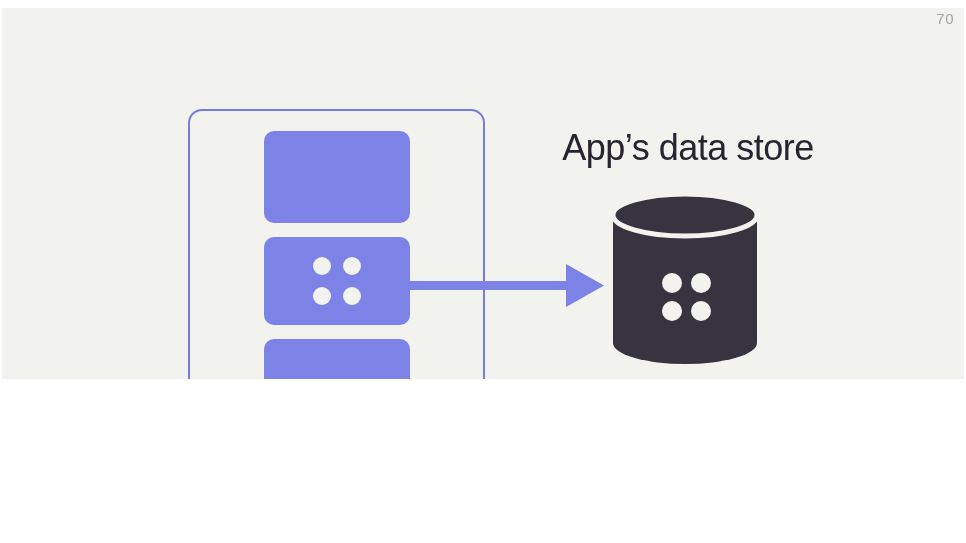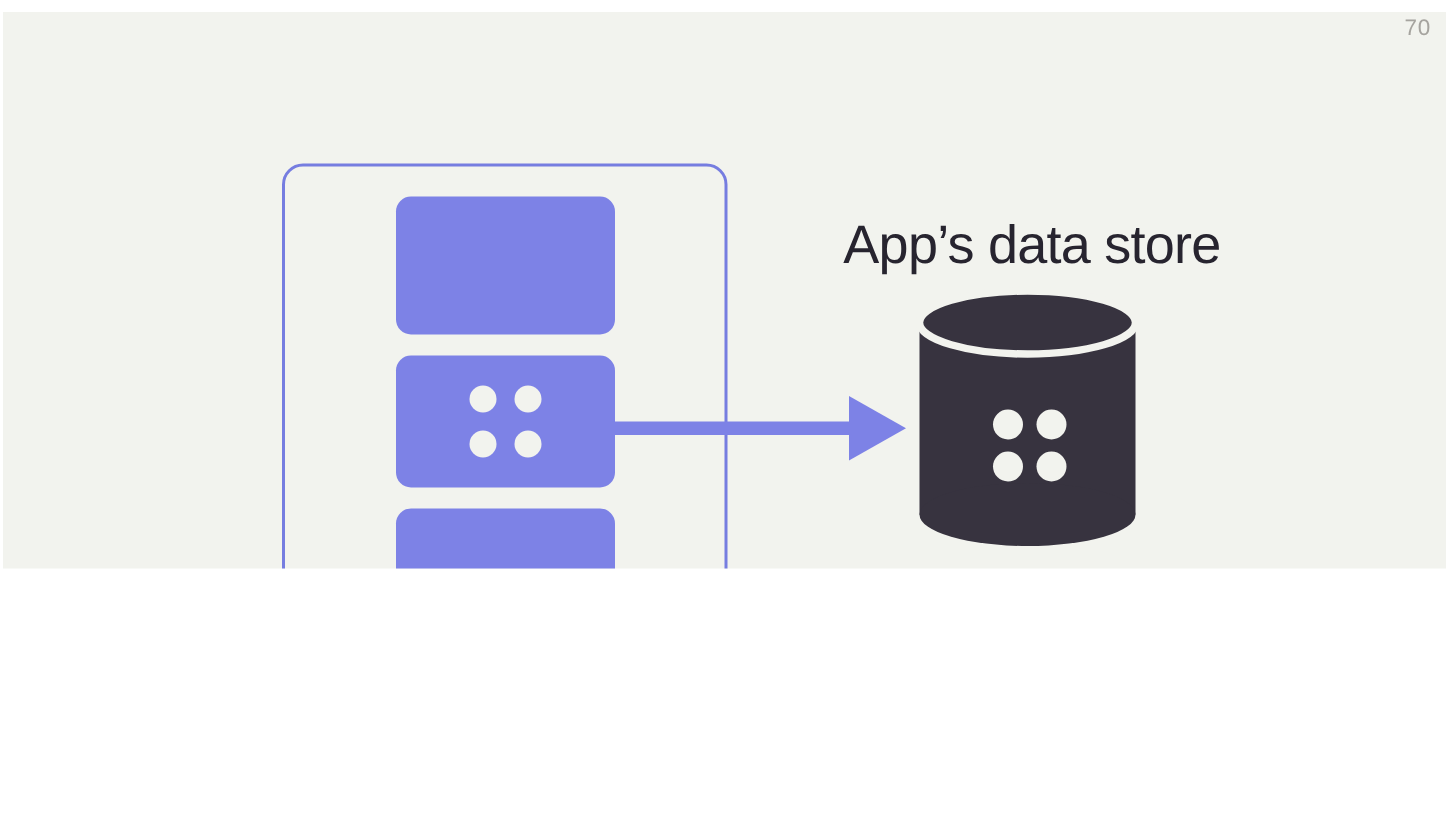--- a/index.html
+++ b/index.html
@@ -88,21 +88,21 @@
   .arrow-svg {
     position: absolute;
     left: 406px;
     top: 254px;
     width: 196px;
     height: 46px;
   }
   .store-title {
     position: absolute;
     left: 533px;
-    top: 134px;
+    top: 119px;
     width: 306px;
     text-align: center;
     font-size: 36px;
     font-weight: 500;
     color: #27242f;
     letter-spacing: -0.5px;
     white-space: nowrap;
   }
   .cylinder-svg {
     position: absolute;

